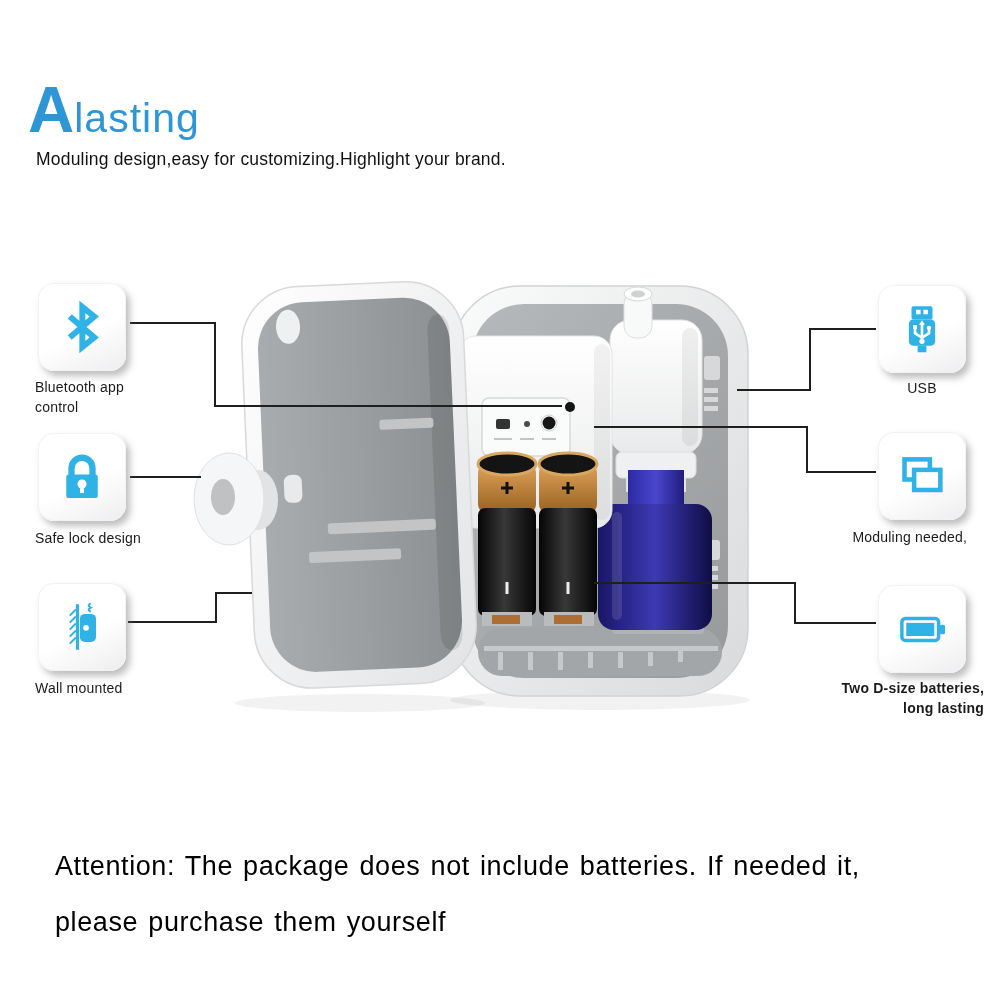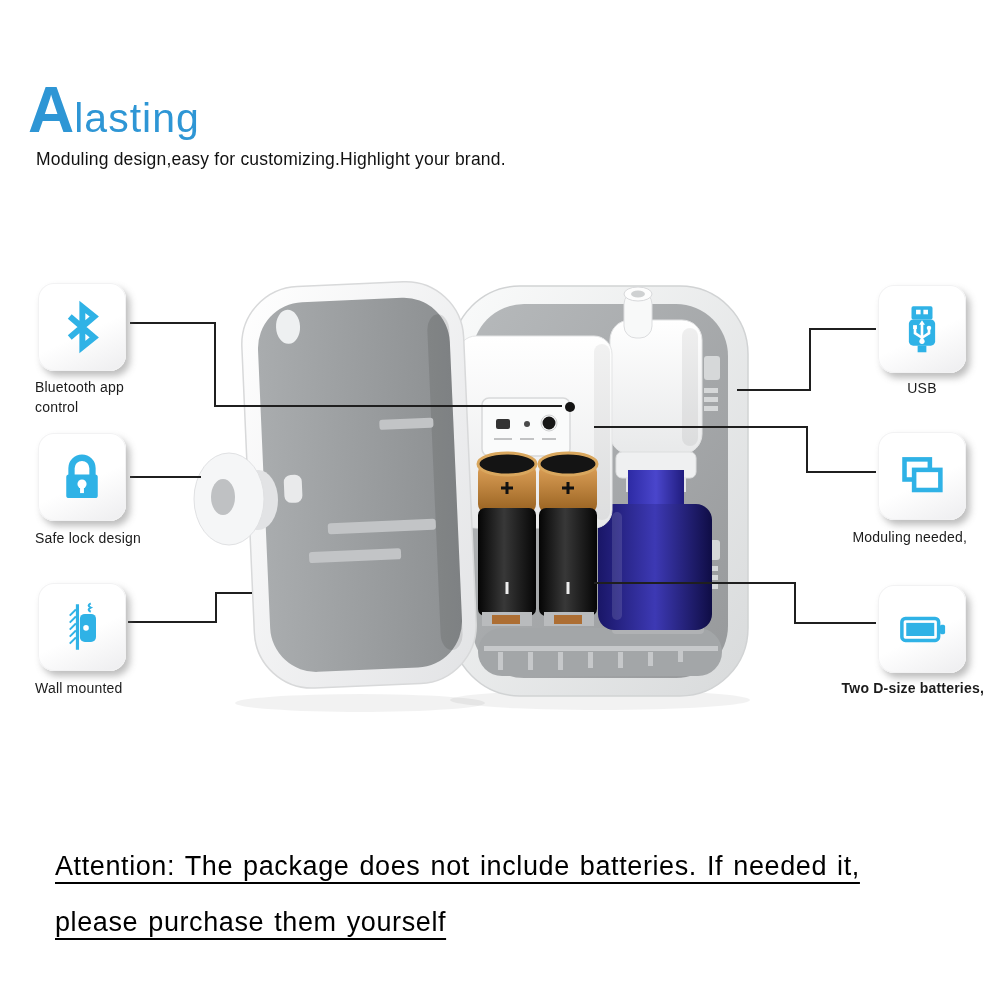--- a/index.html
+++ b/index.html
@@ -31,21 +31,21 @@
   .align-center{text-align:center;}
 
   .stage{position:absolute;left:0;top:0;width:1000px;height:1000px;pointer-events:none;}
 
   .attention{
     position:absolute;left:55px;top:838px;width:900px;
     font-size:27px;letter-spacing:.6px;word-spacing:2px;color:#000;
     line-height:56px;
   }
   .attention span{
-    display:inline;text-decoration:underline;text-decoration-thickness:2px;text-underline-offset:7px;
+    display:inline;text-decoration-thickness:2px;text-underline-offset:7px;
   }
   .attention .l{display:block;}
 </style>
 </head>
 <body>
 
 <svg class="stage" viewBox="0 0 1000 1000" aria-hidden="true">
   <defs>
     <linearGradient id="doorEdge" x1="0" y1="0" x2="1" y2="1">
       <stop offset="0" stop-color="#ffffff"></stop>
@@ -296,18 +296,19 @@
 
 <div class="icon-card" style="left:878px;top:585px;">
   <svg width="56" height="56" viewBox="0 0 32 32">
     <rect x="4.5" y="10" width="21" height="12.5" rx="2" fill="none" stroke="currentColor" stroke-width="2"></rect>
     <rect x="7" y="12.5" width="16" height="7.5" fill="currentColor"></rect>
     <rect x="26.2" y="13.5" width="3" height="5.5" rx="1" fill="currentColor"></rect>
   </svg>
 </div>
 <div class="feat-label align-right" style="right:16px;top:678px;width:240px;font-weight:bold;">
   <span>Two D-size batteries,</span>
+  <span>long lasting</span>
 </div>
 
 <div class="attention">
   <span class="l">Attention: The package does not include batteries. If needed it,</span>
   <span class="l">please purchase them yourself</span>
 </div>
 
 </body></html>

